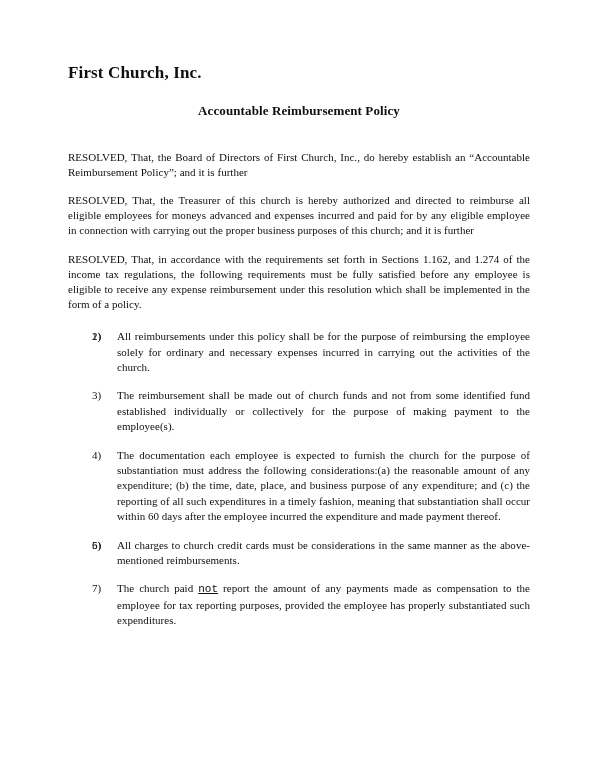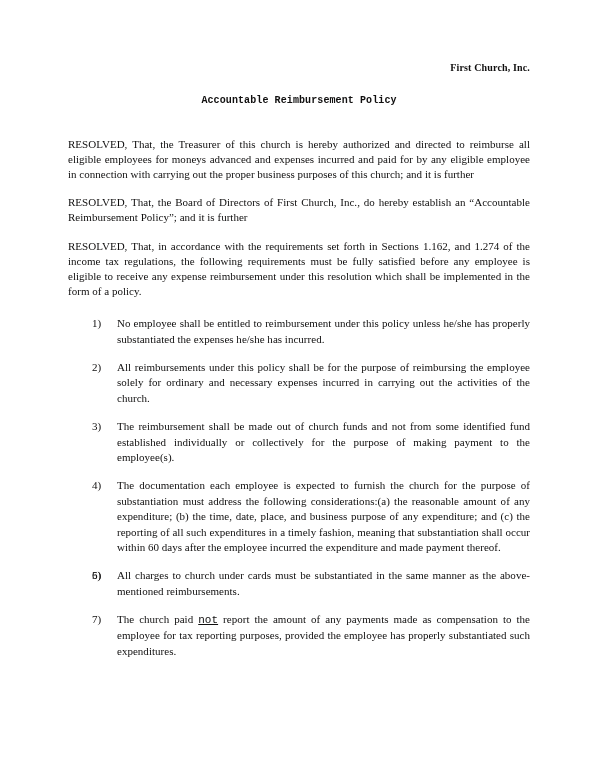--- a/index.html
+++ b/index.html
@@ -17,35 +17,34 @@
     color: #100f0f;
     -webkit-font-smoothing: none;
   }
   .content {
     position: absolute;
     left: 68px;
     top: 62px;
     width: 462px;
   }
   .org-title {
-    text-align: right;
+    text-align: left;
     font-weight: bold;
-    font-size: 10px;
+    font-size: 17px;
     letter-spacing: 0.15px;
     margin: 0 0 19px 0;
     line-height: 1.25;
   }
   .doc-subtitle {
     text-align: center;
     font-weight: bold;
-    font-size: 10px;
+    font-size: 13px;
     letter-spacing: 0.1px;
     margin: 0;
     line-height: 1.42;
-    font-family: Liberation Mono, monospace;
   }
   .doc-subtitle .sub-line {
     display: block;
   }
   .resolutions {
     margin-top: 29px;
   }
   .para {
     text-align: justify;
     font-size: 11px;
@@ -93,48 +92,47 @@
 <div class="page">
   <div class="content">
 
     <h1 class="org-title">First Church, Inc.</h1>
 
     <h2 class="doc-subtitle">
       <span class="sub-line">Accountable Reimbursement Policy</span>
     </h2>
 
     <div class="resolutions">
+      <p class="para">RESOLVED, That, the Board of Directors of First Church, Inc., do hereby establish an “Accountable Reimbursement Policy”; and it is further</p>
       <p class="para">RESOLVED, That, the Treasurer of this church is hereby authorized and directed to reimburse all eligible employees for moneys advanced and expenses incurred and paid for by any eligible employee in connection with carrying out the proper business purposes of this church; and it is further</p>
-      <p class="para">RESOLVED, That, the Board of Directors of First Church, Inc., do hereby establish an “Accountable Reimbursement Policy”; and it is further</p>
       <p class="para">RESOLVED, That, in accordance with the requirements set forth in Sections 1.162, and 1.274 of the income tax regulations, the following requirements must be fully satisfied before any employee is eligible to receive any expense reimbursement under this resolution which shall be implemented in the form of a policy.</p>
     </div>
 
     <ol class="req-list">
       <li class="req-item">
         <span class="req-marker">1)</span>
-        <span class="req-text">No employee shall be entitled to reimbursement under this policy unless he/she has properly substantiated the expenses he/she has incurred.</span>
       </li>
       <li class="req-item">
         <span class="req-marker">2)</span>
         <span class="req-text">All reimbursements under this policy shall be for the purpose of reimbursing the employee solely for ordinary and necessary expenses incurred in carrying out the activities of the church.</span>
       </li>
       <li class="req-item">
         <span class="req-marker">3)</span>
         <span class="req-text">The reimbursement shall be made out of church funds and not from some identified fund established individually or collectively for the purpose of making payment to the employee(s).</span>
       </li>
       <li class="req-item">
         <span class="req-marker">4)</span>
         <span class="req-text">The documentation each employee is expected to furnish the church for the purpose of substantiation must address the following considerations:(a) the reasonable amount of any expenditure; (b) the time, date, place, and business purpose of any expenditure; and (c) the reporting of all such expenditures in a timely fashion, meaning that substantiation shall occur within 60 days after the employee incurred the expenditure and made payment thereof.</span>
       </li>
       <li class="req-item">
         <span class="req-marker">5)</span>
       </li>
       <li class="req-item">
         <span class="req-marker">6)</span>
-        <span class="req-text">All charges to church under cards must be substantiated in the same manner as the above-mentioned reimbursements.</span>
+        <span class="req-text">All charges to church credit cards must be considerations in the same manner as the above-mentioned reimbursements.</span>
       </li>
       <li class="req-item">
         <span class="req-marker">7)</span>
         <span class="req-text"><span>The church paid </span><span class="u">not</span><span> report the amount of any payments made as compensation to the employee for tax reporting purposes, provided the employee has properly substantiated such expenditures.</span></span>
       </li>
     </ol>
 
   </div>
 </div>
 

